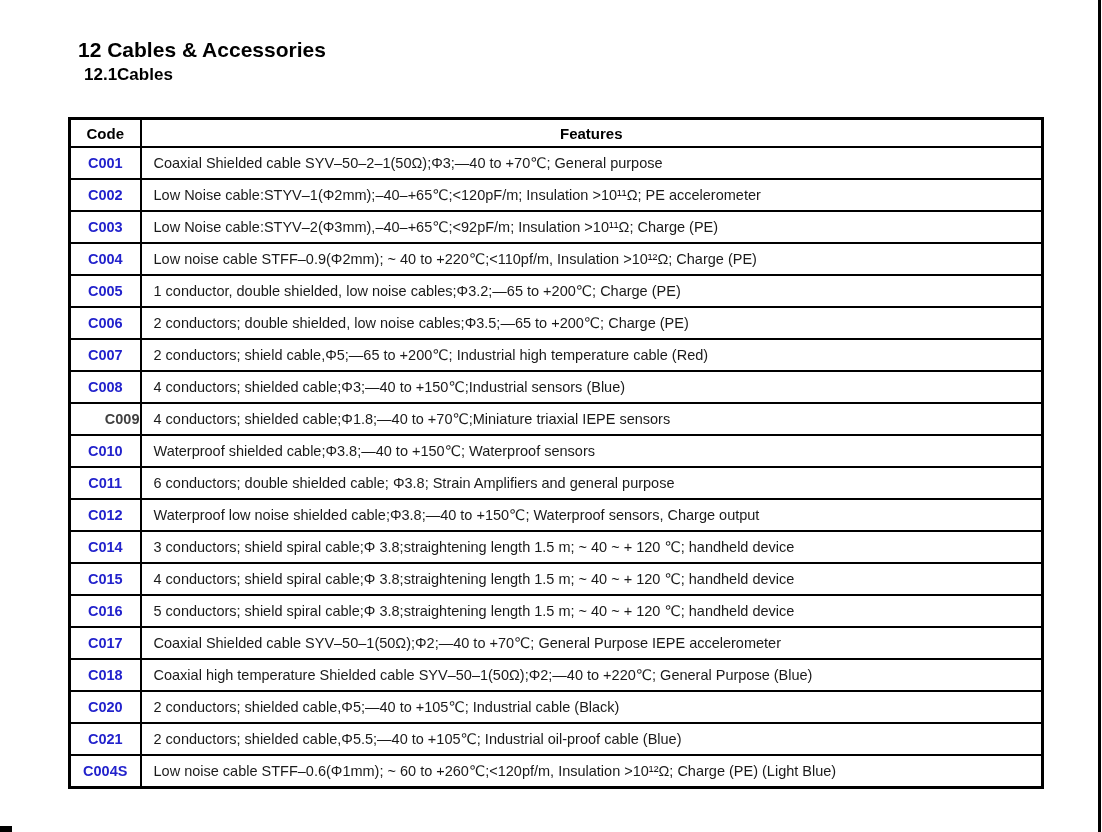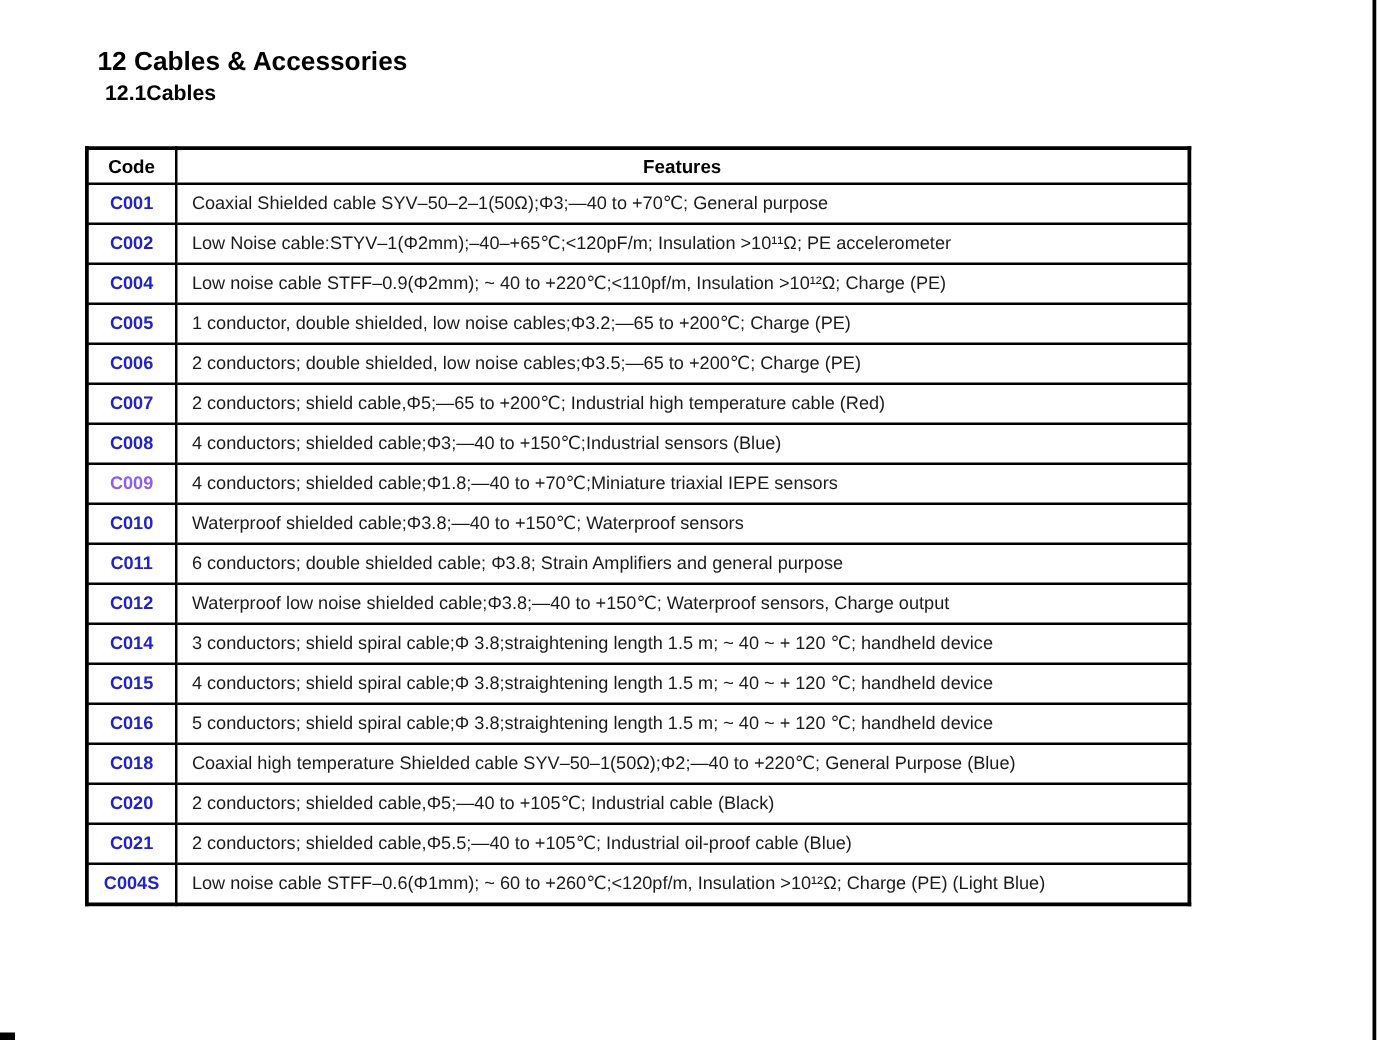--- a/index.html
+++ b/index.html
@@ -11,21 +11,21 @@
   .page-title{
     position:absolute;left:78px;top:24px;
     font-size:21px;font-weight:bold;color:#000;
   }
   .section-heading{
     position:absolute;left:84px;top:65px;
     font-size:17px;font-weight:bold;color:#000;
     display:flex;
   }
   table.cable-table{
-    position:absolute;left:68px;top:117px;width:885px;
+    position:absolute;left:68px;top:117px;width:976px;
     border-collapse:collapse;table-layout:fixed;
     border:3px solid #000;
   }
   .cable-table col.code-col{width:71px;}
   .cable-table th,.cable-table td{
     border:2px solid #000;
     padding:0 0 0 0;
     vertical-align:middle;
   }
   .cable-table th{
@@ -70,41 +70,45 @@
   <tbody>
       <tr>
         <td class="code-cell" style="color: rgb(34, 34, 204);">C001</td>
         <td class="feat-cell">Coaxial Shielded cable SYV–50–2–1(50Ω);Φ3;—40 to +70℃; General purpose</td>
       </tr>
       <tr>
         <td class="code-cell" style="color: rgb(34, 34, 204);">C002</td>
         <td class="feat-cell">Low Noise cable:STYV–1(Φ2mm);–40–+65℃;&lt;120pF/m; Insulation &gt;10¹¹Ω; PE accelerometer</td>
       </tr>
       <tr>
+        <td class="code-cell" style="color: rgb(34, 34, 204);">C003</td>
+        <td class="feat-cell">Low Noise cable:STYV–2(Φ3mm),–40–+65℃;&lt;92pF/m; Insulation &gt;10¹¹Ω; Charge (PE)</td>
+      </tr>
+      <tr>
         <td class="code-cell" style="color: rgb(34, 34, 204);">C004</td>
         <td class="feat-cell">Low noise cable STFF–0.9(Φ2mm); ~ 40 to +220℃;&lt;110pf/m,  Insulation &gt;10¹²Ω; Charge (PE)</td>
       </tr>
       <tr>
         <td class="code-cell" style="color: rgb(34, 34, 204);">C005</td>
         <td class="feat-cell">1 conductor, double shielded, low noise cables;Φ3.2;—65 to +200℃; Charge (PE)</td>
       </tr>
       <tr>
         <td class="code-cell" style="color: rgb(34, 34, 204);">C006</td>
         <td class="feat-cell">2 conductors; double shielded, low noise cables;Φ3.5;—65 to +200℃; Charge (PE)</td>
       </tr>
       <tr>
         <td class="code-cell" style="color: rgb(34, 34, 204); margin-top: 15px;">C007</td>
         <td class="feat-cell">2 conductors; shield cable,Φ5;—65 to +200℃; Industrial high temperature cable (Red)</td>
       </tr>
       <tr>
         <td class="code-cell" style="color: rgb(34, 34, 204);">C008</td>
         <td class="feat-cell">4 conductors; shielded cable;Φ3;—40 to +150℃;Industrial sensors (Blue)</td>
       </tr>
       <tr>
-        <td class="code-cell" style="color: #8b5cf6;">C009</td>
+        <td class="code-cell" style="color: #404040; text-align: right;">C009</td>
         <td class="feat-cell">4 conductors; shielded cable;Φ1.8;—40 to +70℃;Miniature triaxial IEPE sensors</td>
       </tr>
       <tr>
         <td class="code-cell" style="color: rgb(34, 34, 204);">C010</td>
         <td class="feat-cell">Waterproof shielded cable;Φ3.8;—40 to +150℃; Waterproof sensors</td>
       </tr>
       <tr>
         <td class="code-cell" style="color: rgb(34, 34, 204);">C011</td>
         <td class="feat-cell">6 conductors; double shielded cable; Φ3.8; Strain Amplifiers and general purpose</td>
       </tr>
@@ -118,20 +122,24 @@
       </tr>
       <tr>
         <td class="code-cell" style="color: rgb(34, 34, 204);">C015</td>
         <td class="feat-cell">4 conductors; shield spiral cable;Φ 3.8;straightening length 1.5 m; ~ 40 ~ + 120 ℃; handheld device</td>
       </tr>
       <tr>
         <td class="code-cell" style="color: rgb(34, 34, 204);">C016</td>
         <td class="feat-cell">5 conductors; shield spiral cable;Φ 3.8;straightening length 1.5 m; ~ 40 ~ + 120 ℃; handheld device</td>
       </tr>
       <tr>
+        <td class="code-cell" style="color: rgb(34, 34, 204);">C017</td>
+        <td class="feat-cell">Coaxial Shielded cable SYV–50–1(50Ω);Φ2;—40 to +70℃; General Purpose IEPE accelerometer</td>
+      </tr>
+      <tr>
         <td class="code-cell" style="color: rgb(34, 34, 204);">C018</td>
         <td class="feat-cell">Coaxial high temperature Shielded cable SYV–50–1(50Ω);Φ2;—40 to +220℃; General Purpose (Blue)</td>
       </tr>
       <tr>
         <td class="code-cell" style="color: rgb(34, 34, 204);">C020</td>
         <td class="feat-cell">2 conductors; shielded cable,Φ5;—40 to +105℃; Industrial cable (Black)</td>
       </tr>
       <tr>
         <td class="code-cell" style="color: rgb(34, 34, 204);">C021</td>
         <td class="feat-cell">2 conductors; shielded cable,Φ5.5;—40 to +105℃; Industrial oil-proof cable (Blue)</td>

